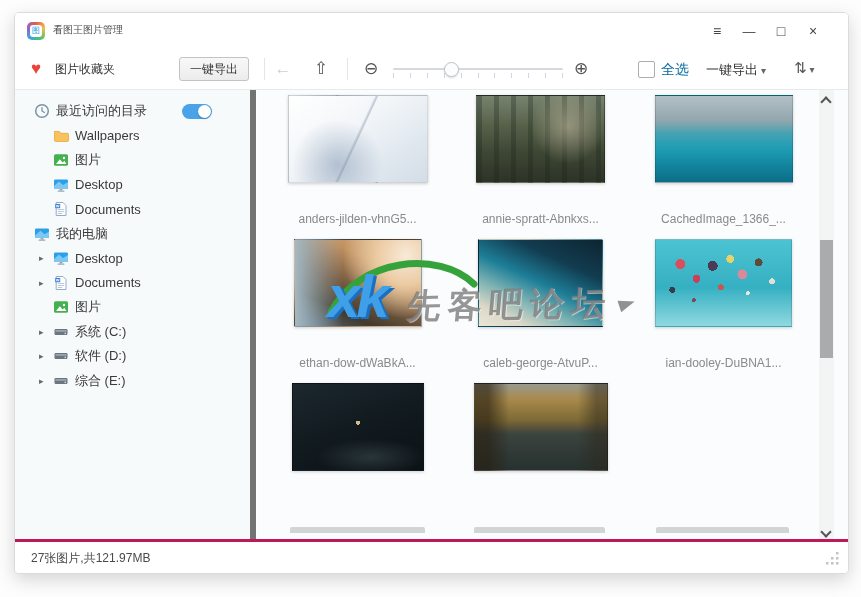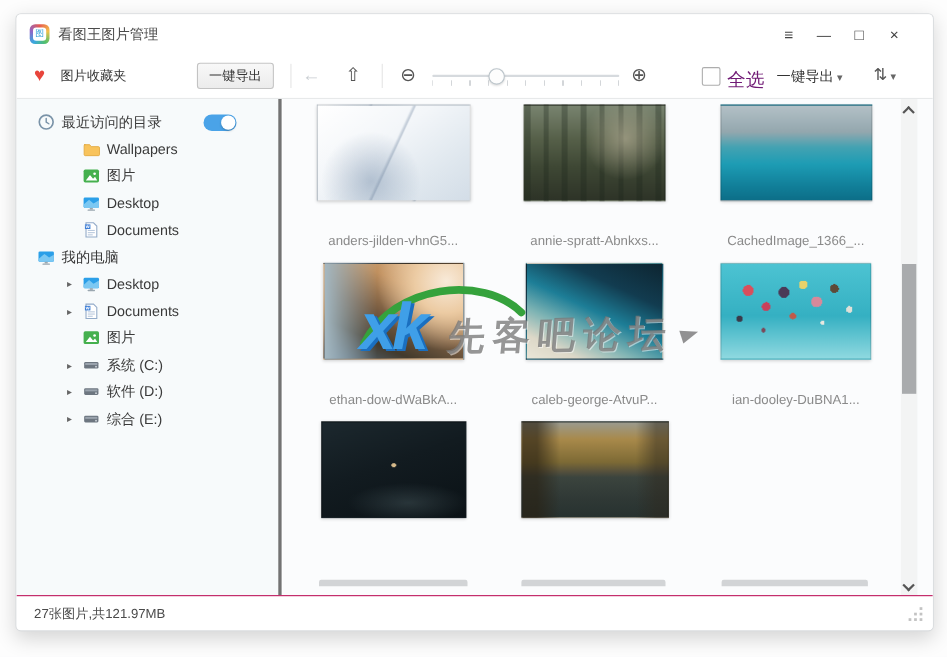--- a/index.html
+++ b/index.html
@@ -7,52 +7,52 @@
   .canvas{position:relative;width:861px;height:597px;}
   .window{position:absolute;left:14px;top:12px;width:833px;height:560px;background:#fff;
     border:1px solid #d9dcde;border-radius:5px;box-shadow:0 6px 18px rgba(0,0,0,.16);overflow:hidden;}
   
   .titlebar{position:absolute;left:0;top:0;width:100%;height:36px;background:#fff;}
   .appicon{position:absolute;left:12px;top:9px;width:18px;height:18px;border-radius:5px;
     background:conic-gradient(#e85a4f,#f2c04a,#53c06a,#3aa7e0,#8e67c8,#e85a4f);
     display:flex;align-items:center;justify-content:center;}
   .appicon i{width:12px;height:12px;border-radius:3px;background:#fff;display:flex;align-items:center;justify-content:center;
     font-style:normal;font-size:8px;color:#2b9fd8;line-height:1;}
-  .apptitle{position:absolute;left:38px;top:0;height:36px;line-height:36px;font-size:13px;color:#4a4a4a;}
+  .apptitle{position:absolute;left:38px;top:0;height:36px;line-height:36px;font-size:10px;color:#4a4a4a;font-family:Liberation Mono, monospace;}
   .winctl{position:absolute;right:26px;top:0;height:36px;display:flex;align-items:center;gap:14px;}
   .winctl span{width:18px;text-align:center;font-size:14px;color:#444;cursor:default;}
   .winctl .min{font-size:13px;}
   
   .toolbar{position:absolute;left:0;top:36px;width:100%;height:40px;background:#fff;border-bottom:1px solid #e7e9ea;}
   .heart{position:absolute;left:16px;top:10px;font-size:17px;color:#e8453c;line-height:20px;}
   .favlabel{position:absolute;left:40px;top:12px;font-size:12px;color:#333;}
   .exportbtn{position:absolute;left:164px;top:8px;font-size:12px;color:#333;background:linear-gradient(#f8f8f8,#ececec);
     border:1px solid #c3c3c3;border-radius:3px;padding:4px 10px;line-height:14px;}
   .vsep{position:absolute;top:9px;width:1px;height:22px;background:#e5e5e5;}
   .tool-ic{position:absolute;top:9px;font-size:17px;line-height:22px;color:#555;text-align:center;width:20px;}
   .tool-ic.disabled{color:#c9ced2;}
   .slider{position:absolute;left:378px;top:0;width:170px;height:40px;}
   .slider .track{position:absolute;left:0;top:19px;width:170px;height:2px;background:#d6dade;border-radius:1px;}
   .slider .ticks{position:absolute;left:0;top:24px;width:170px;height:5px;
     background:repeating-linear-gradient(90deg,#d3d6d9 0 1px,transparent 1px 16.9px);}
   .slider .thumb{position:absolute;left:34%;top:13px;width:13px;height:13px;margin-left:-7px;border-radius:50%;
     background:#fdfdfd;border:1px solid #bcc5cb;box-shadow:0 1px 2px rgba(0,0,0,.15);}
   .checkbox{position:absolute;left:623px;top:12px;width:15px;height:15px;background:#fff;border:1px solid #adadad;border-radius:2px;}
-  .selall{position:absolute;left:646px;top:12px;font-size:17px;color:#701a75;}
+  .selall{position:absolute;left:646px;top:12px;font-size:14px;color:#0369a1;}
   .batch{position:absolute;left:691px;top:12px;font-size:13px;color:#333;}
   .caret{font-size:10px;color:#666;margin-left:3px;}
   .sort{position:absolute;left:779px;top:10px;font-size:15px;color:#555;}
   
   .bodyarea{position:absolute;left:0;top:77px;width:100%;bottom:31px;}
-  .sidebar{position:absolute;left:0;top:0;width:241px;height:100%;background:#f7fafb;border-right:3px solid #737373;padding-top:9px;box-sizing:border-box;}
+  .sidebar{position:absolute;left:0;top:0;width:241px;height:100%;background:#f7fafb;border-right:6px solid #737373;padding-top:9px;box-sizing:border-box;}
   .srow{position:relative;height:24.5px;display:flex;align-items:center;font-size:13px;color:#3a3a3a;cursor:default;}
   .srow .ic{width:16px;height:16px;flex:0 0 16px;display:flex;}
   .srow.top{padding-left:19px;}
   .srow.top .ic{margin-right:6px;}
-  .srow.child{padding-left:24px;margin-left:22px;}
+  .srow.child{padding-left:24px;}
   .arrowslot{width:14px;flex:0 0 14px;font-size:9px;color:#666;line-height:14px;}
   .srow.child .ic{margin-right:6px;}
   .toggle{position:absolute;right:38px;top:5px;width:30px;height:15px;border-radius:8px;background:#4aa3e8;}
   .toggle i{position:absolute;right:1px;top:1px;width:13px;height:13px;border-radius:50%;background:#fff;box-shadow:0 1px 2px rgba(0,0,0,.25);}
   
   .main{position:absolute;left:242px;top:0;right:0;height:100%;background:#fbfcfd;overflow:hidden;}
   .grid{position:absolute;left:9px;top:5px;width:549px;display:grid;grid-template-columns:183px 183px 183px;grid-auto-rows:144px;}
   .cell{display:flex;flex-direction:column;align-items:center;justify-content:space-between;}
   .thumb{border:1px solid rgba(0,0,0,.14);box-shadow:0 1px 3px rgba(0,0,0,.18);height:86px;}
   .cap{height:41px;display:flex;align-items:center;font-size:12px;color:#8a8a8a;}
@@ -106,21 +106,21 @@
   .wm .wmarrow{position:absolute;left:300px;top:48px;width:0;height:0;border-left:16px solid rgba(100,100,100,.7);
     border-top:6px solid transparent;border-bottom:6px solid transparent;transform:rotate(-18deg);}
   
   .vscroll{position:absolute;right:14px;top:0;width:15px;height:100%;background:#f3f4f4;}
   .vscroll .chev{position:absolute;left:3px;width:8px;height:8px;}
   .chev i{position:absolute;left:0;top:2px;width:6px;height:6px;border-left:2px solid #555;border-top:2px solid #555;}
   .chev.up i{transform:rotate(45deg);}
   .chev.down i{transform:rotate(225deg);top:0;}
   .vthumb{position:absolute;left:1px;top:150px;width:13px;height:118px;background:#a9abad;}
   
-  .statusbar{position:absolute;left:0;bottom:0;width:100%;height:31px;background:#fff;border-top:1px solid #be185d;}
+  .statusbar{position:absolute;left:0;bottom:0;width:100%;height:31px;background:#fff;border-top:3px solid #be185d;}
   .statustext{position:absolute;left:16px;top:8px;font-size:12px;color:#4a4a4a;}
   .grip{position:absolute;right:8px;bottom:7px;}
 </style>
 </head>
 <body>
 
 <div class="canvas">
   <div class="window">
 
     <div class="titlebar">

